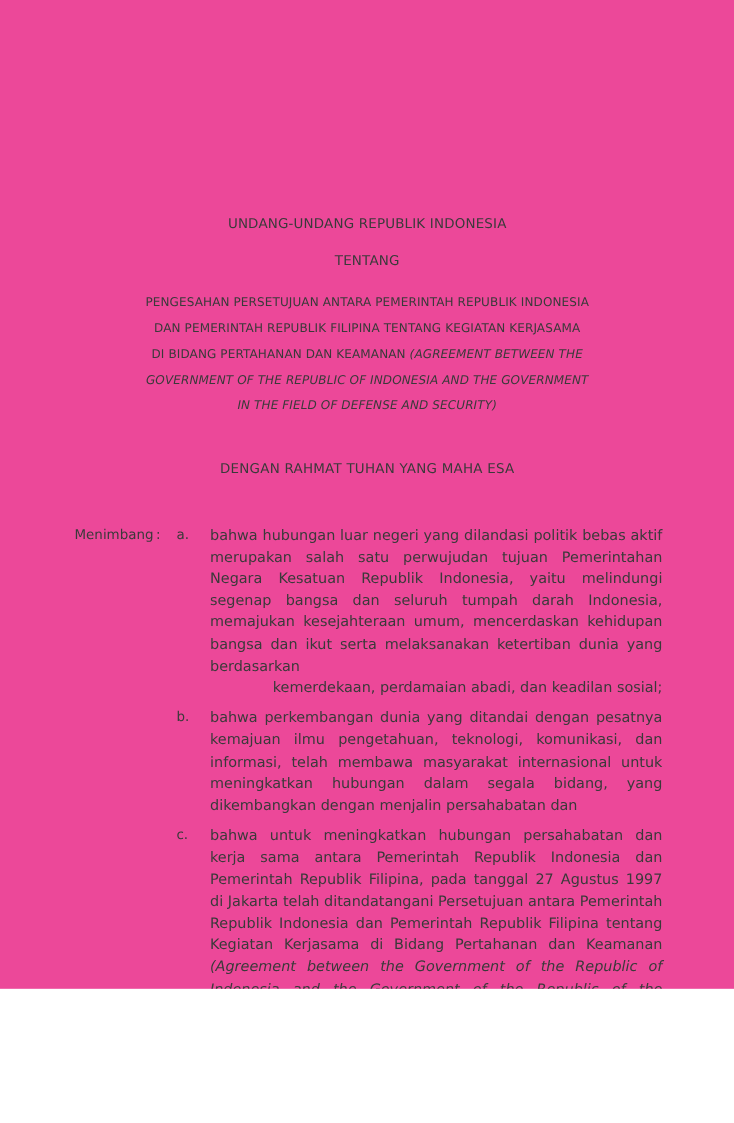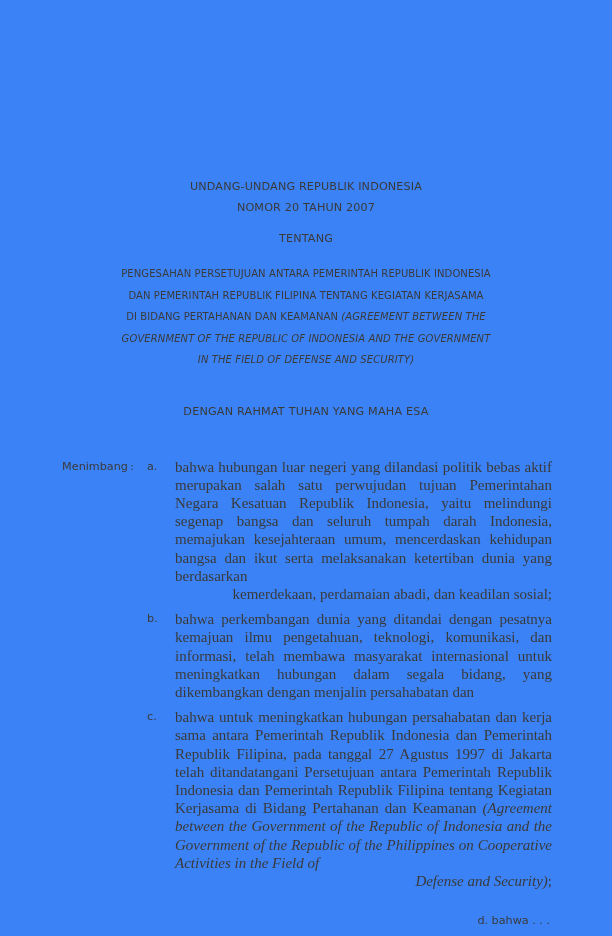--- a/index.html
+++ b/index.html
@@ -11,23 +11,23 @@
     width: 612px;
     height: 936px;
     font-family: "DejaVu Sans", sans-serif;
     color: #3a3a3a;
     -webkit-font-smoothing: antialiased;
   }
 
   .page {
     position: relative;
     width: 612px;
-    height: 936px;
+    height: 824px;
     box-sizing: border-box;
-    background: #3b82f6;
+    background: #ec4899;
     overflow: hidden;
   }
 
   
   .top-space { height: 176px; }
 
   
   .head-block {
     width: 492px;
     margin: 0 auto;
@@ -88,26 +88,25 @@
   }
   .label-letter {
     width: 28px;
     flex: 0 0 28px;
     font-size: 11.2px;
     line-height: 18.2px;
     text-align: left;
   }
   .item-body {
     flex: 1 1 auto;
-    font-size: 15px;
+    font-size: 12px;
     line-height: 18.2px;
     text-align: justify;
     text-justify: inter-word;
     hyphens: none;
-    font-family: Liberation Serif, serif;
   }
   .item-body > .lastline { text-align: right; }
 
   .cons-row + .cons-row { margin-top: 7px; }
 
   
   .catchword {
     width: 492px;
     margin: 0 auto;
     padding-top: 22px;
@@ -119,21 +118,20 @@
 </style>
 </head>
 <body>
 
 <div class="page">
 
   <div class="top-space"></div>
 
   <div class="head-block">
     <div class="head-line">UNDANG-UNDANG REPUBLIK INDONESIA</div>
-    <div class="head-line">NOMOR 20  TAHUN 2007</div>
     <div class="gap-10"></div>
     <div class="head-line">TENTANG</div>
     <div class="gap-14"></div>
 
     <div class="title-multiline">
       <div>PENGESAHAN PERSETUJUAN ANTARA PEMERINTAH REPUBLIK INDONESIA</div>
       <div>DAN PEMERINTAH REPUBLIK FILIPINA TENTANG KEGIATAN KERJASAMA</div>
       <div><span>DI BIDANG PERTAHANAN DAN KEAMANAN </span><span class="ital">(AGREEMENT BETWEEN THE</span></div>
       <div class="ital">GOVERNMENT OF THE REPUBLIC OF INDONESIA AND THE GOVERNMENT</div>
       <div class="ital">IN THE FIELD OF DEFENSE AND SECURITY)</div>

